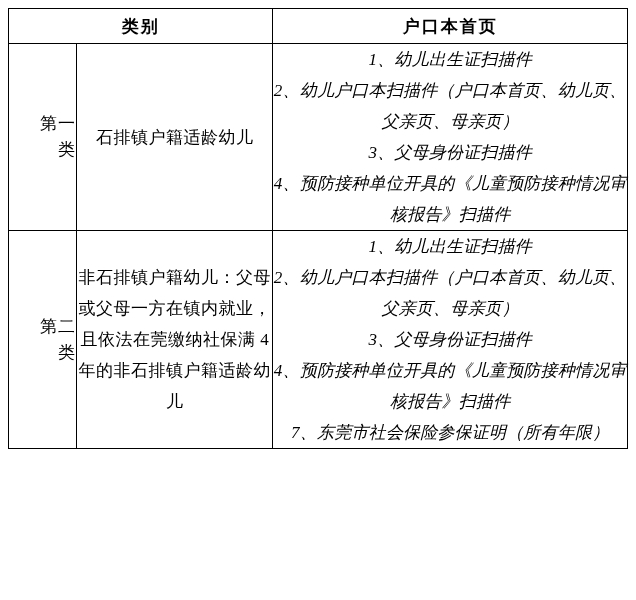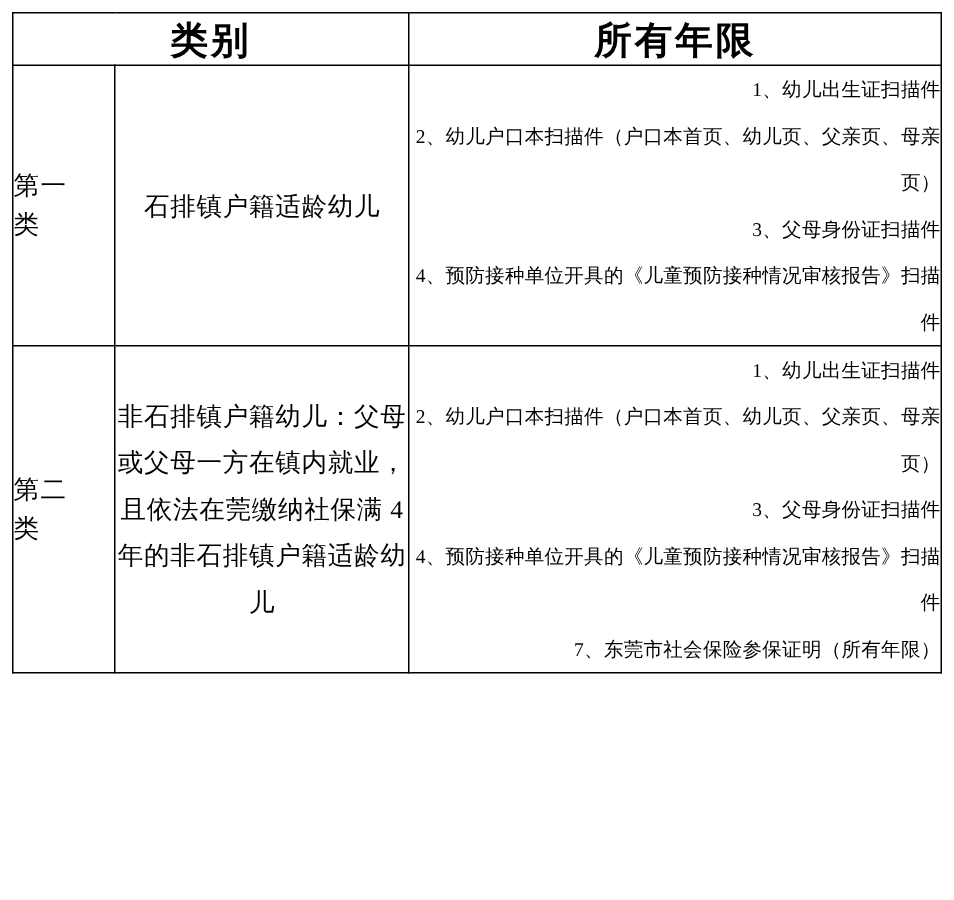--- a/index.html
+++ b/index.html
@@ -25,66 +25,67 @@
     border: 1px solid #000;
     vertical-align: middle;
     padding: 0;
   }
   .col-cat { width: 68px; }
   .col-type { width: 196px; }
   .col-docs { width: 354px; }
 
   .head-cell {
     font-weight: bold;
-    font-size: 25px;
+    font-size: 17px;
     height: 34px;
     letter-spacing: 2px;
   }
   .cat-cell {
-    text-align: left;
+    text-align: right;
     font-size: 17px;
     line-height: 26px;
     letter-spacing: 1px;
     padding: 0 14px;
   }
   .cat-inner {
     display: block;
   }
   .type-cell {
     text-align: center;
     font-size: 17px;
     line-height: 31px;
     padding: 4px 10px;
     letter-spacing: 0.5px;
   }
   .docs-cell {
-    text-align: right;
-    font-size: 13px;
+    text-align: center;
+    font-size: 17px;
     line-height: 31px;
     padding: 6px 6px 6px 8px;
     letter-spacing: 0.2px;
+    font-style: italic;
   }
   .docs-cell p {
     margin: 0;
     text-indent: 0;
   }
 </style>
 </head>
 <body>
 
 <table class="doc-table">
   <colgroup>
     <col class="col-cat">
     <col class="col-type">
     <col class="col-docs">
   </colgroup>
   <tbody>
     <tr>
       <th class="head-cell" colspan="2">类别</th>
-      <th class="head-cell">所有年限</th>
+      <th class="head-cell">户口本首页</th>
     </tr>
     <tr>
       <td class="cat-cell">
           <span class="cat-inner">第一</span>
           <span class="cat-inner">类</span>
         </td>
       <td class="type-cell">石排镇户籍适龄幼儿</td>
       <td class="docs-cell">
         <p>1、幼儿出生证扫描件</p>
         <p>2、幼儿户口本扫描件（户口本首页、幼儿页、父亲页、母亲页）</p>

